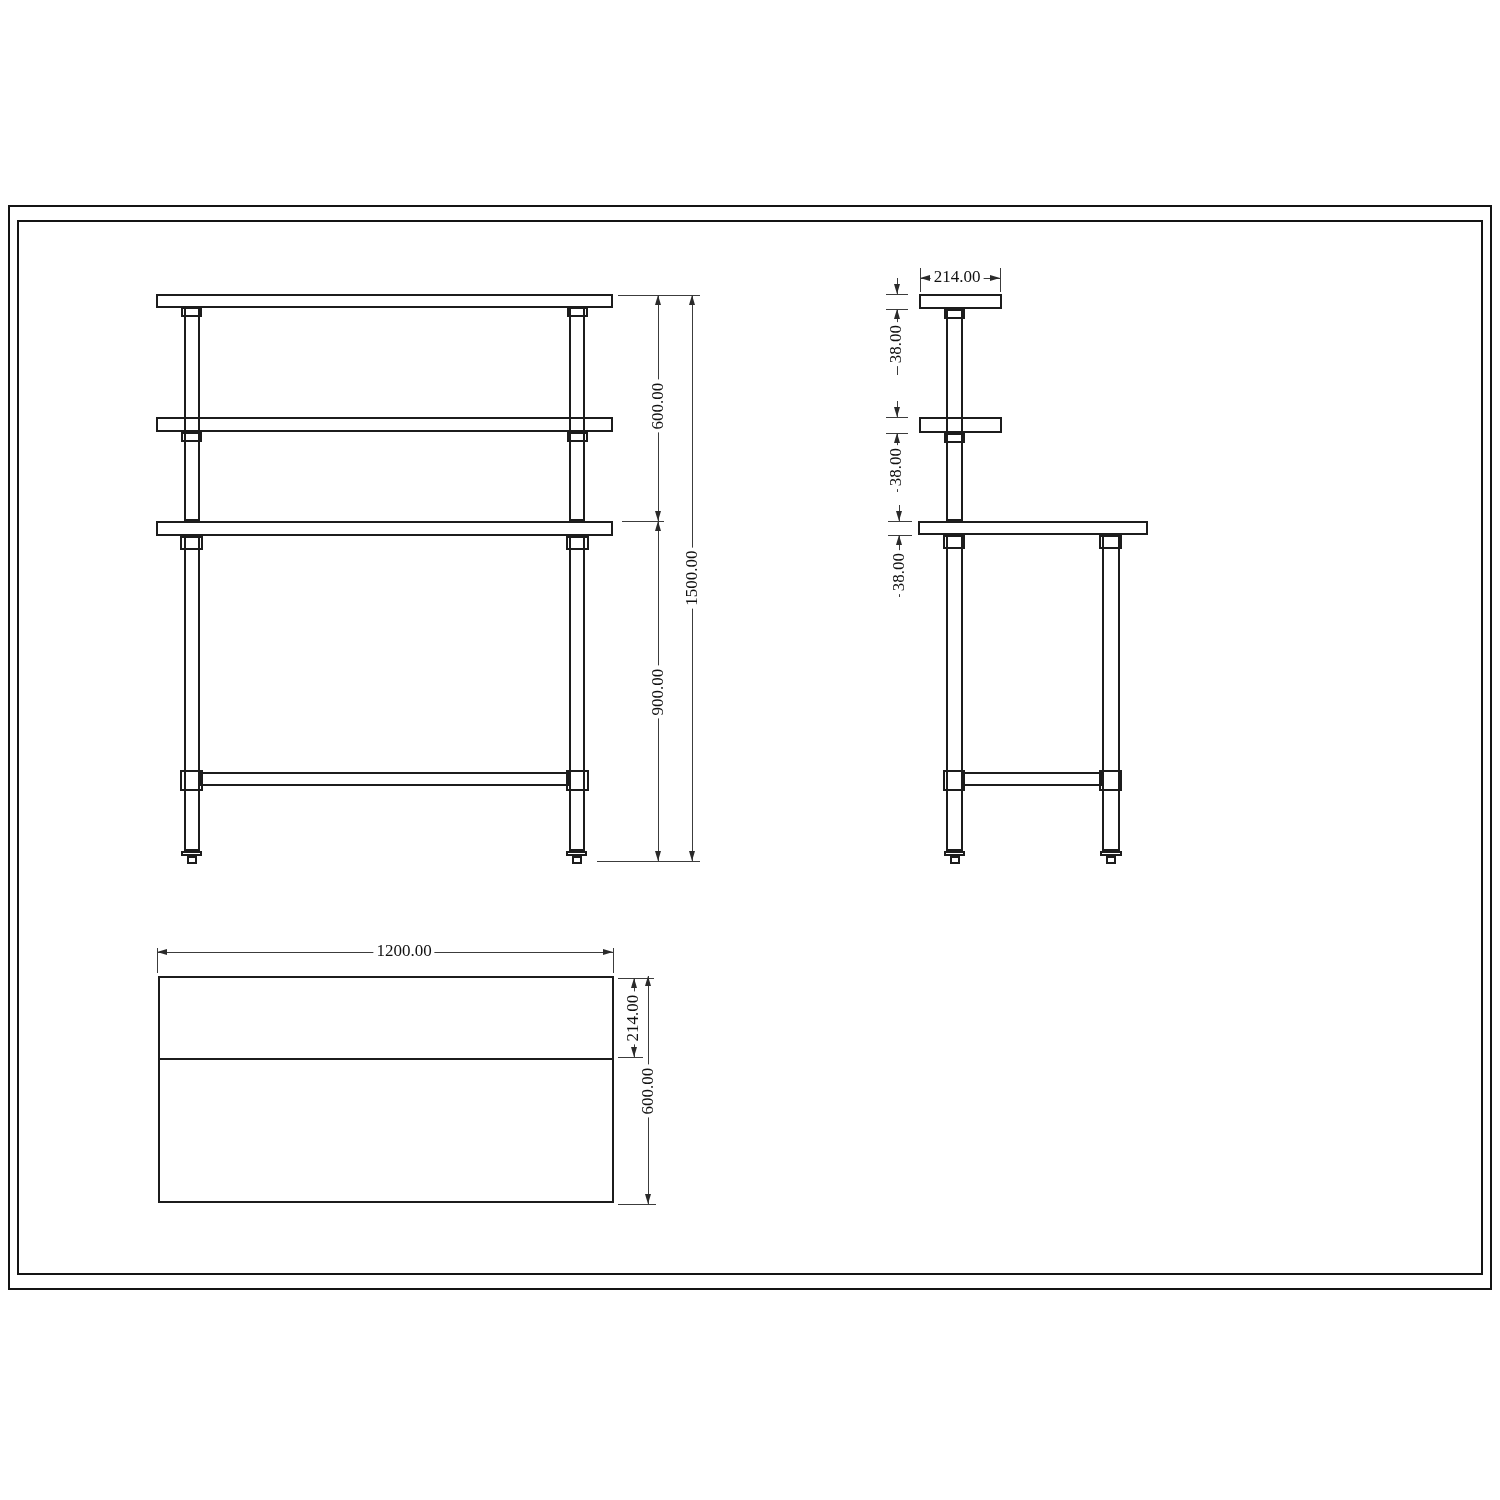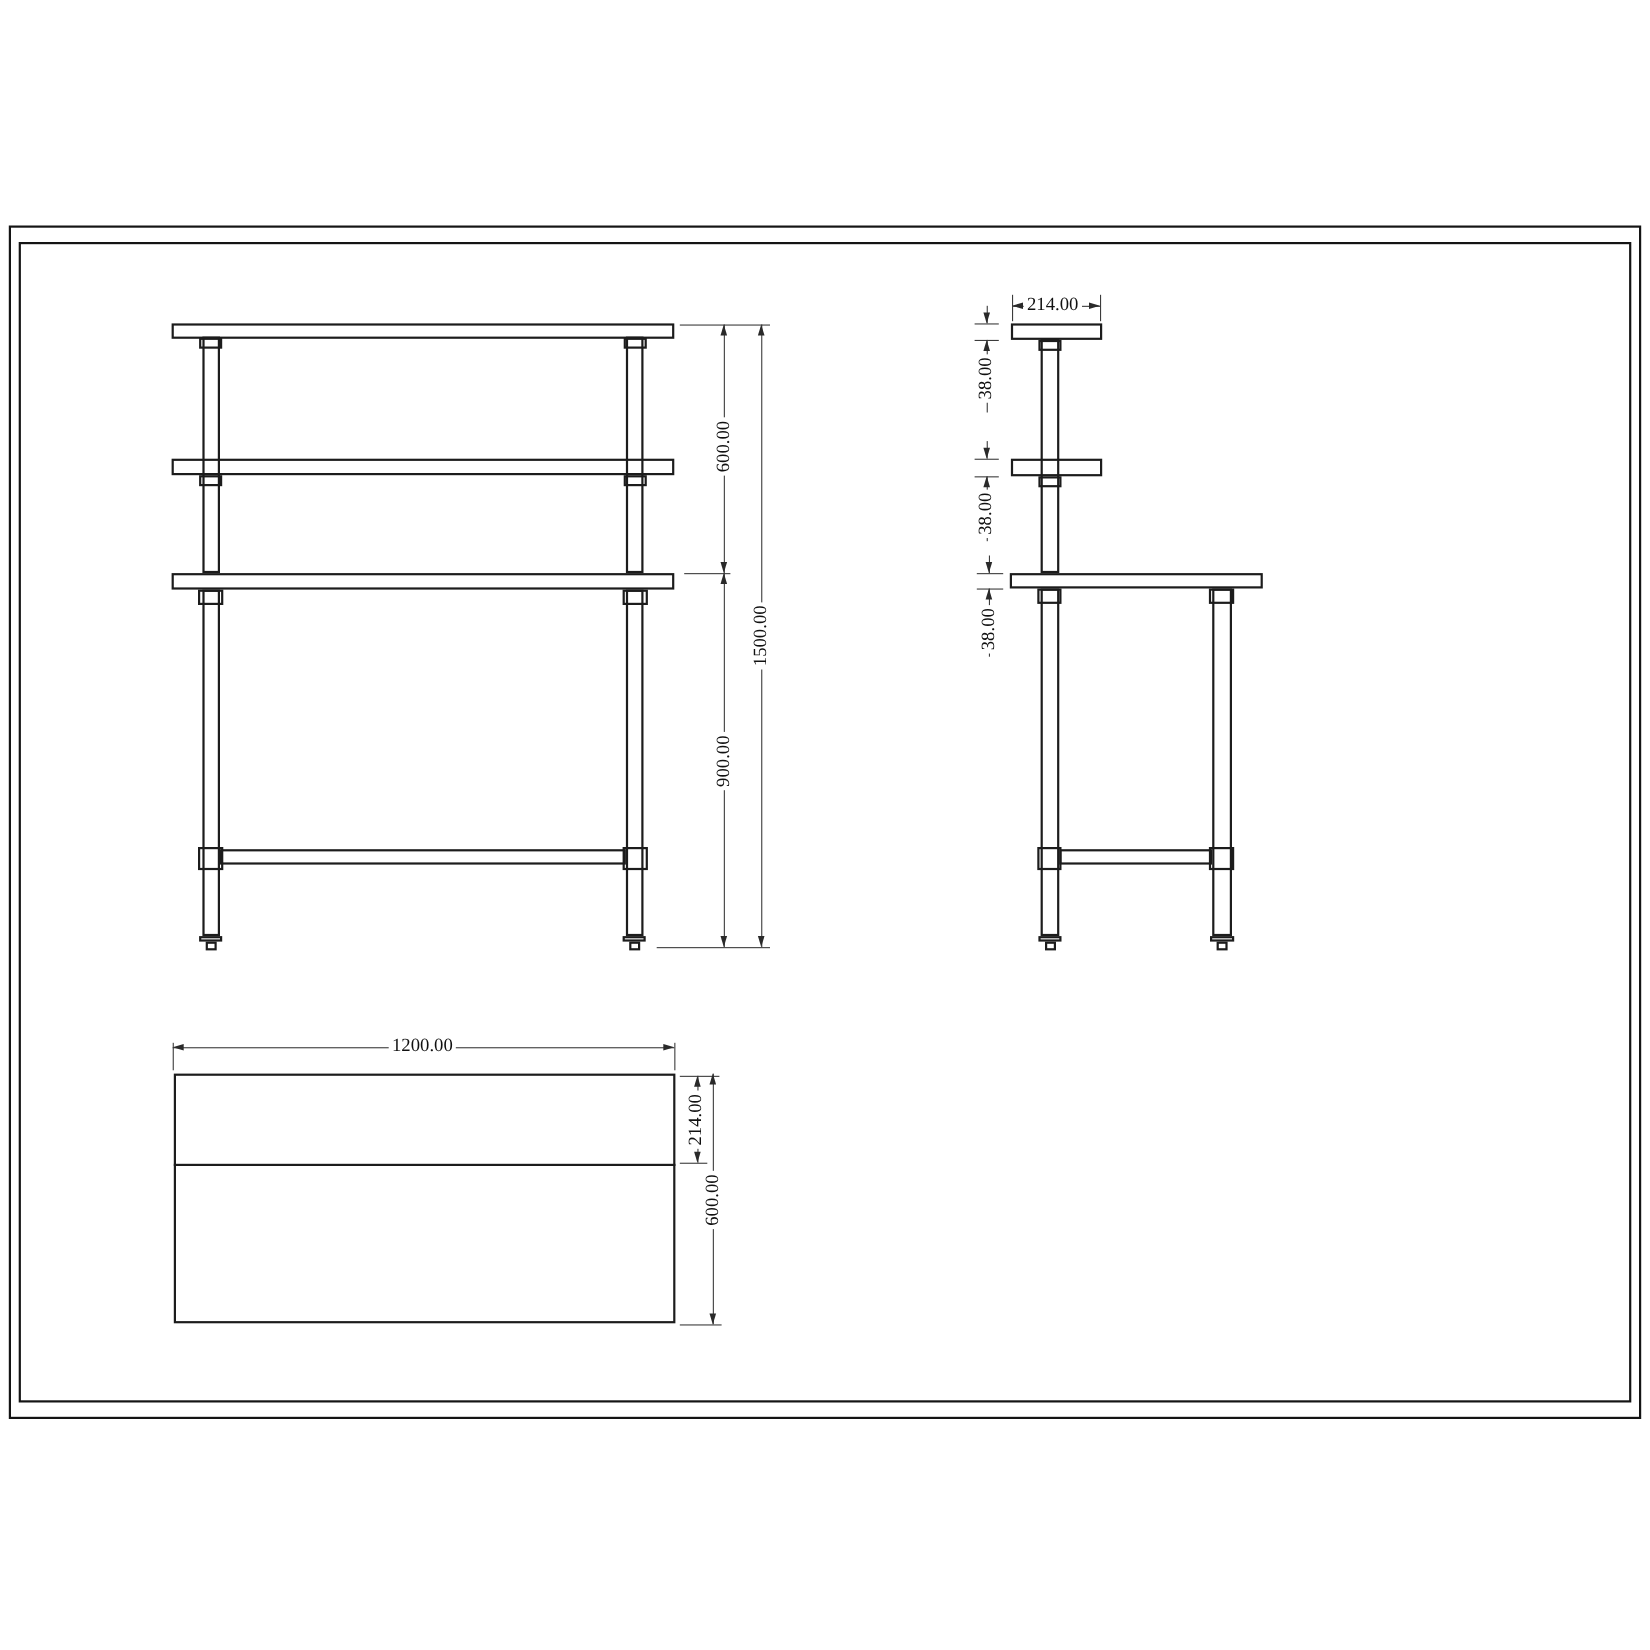--- a/index.html
+++ b/index.html
@@ -130,21 +130,21 @@
     <div class="hline obj2" style="left:158px;top:1058px;width:456px;"></div>
   </div>
 
   <div>
 
     <div class="vline" style="left:157px;top:948px;height:25px;"></div>
     <div class="vline" style="left:613px;top:948px;height:25px;"></div>
     <div class="hline" style="left:157px;top:952px;width:456px;"></div>
     <div class="arr w" style="left:157px;top:949px;"></div>
     <div class="arr e" style="left:603px;top:949px;"></div>
-    <div class="dim-label" style="left:384px;top:951px;">1200.00</div>
+    <div class="dim-label" style="left:404px;top:951px;">1200.00</div>
 
     <div class="hline" style="left:618px;top:978px;width:36px;"></div>
     <div class="hline" style="left:618px;top:1057px;width:25px;"></div>
     <div class="vline" style="left:634px;top:978px;height:79px;"></div>
     <div class="arr n" style="left:631px;top:978px;"></div>
     <div class="arr s" style="left:631px;top:1047px;"></div>
     <div class="dim-label vert" style="left:633px;top:1018px;">214.00</div>
 
     <div class="hline" style="left:618px;top:1204px;width:38px;"></div>
     <div class="vline" style="left:648px;top:976px;height:228px;"></div>

